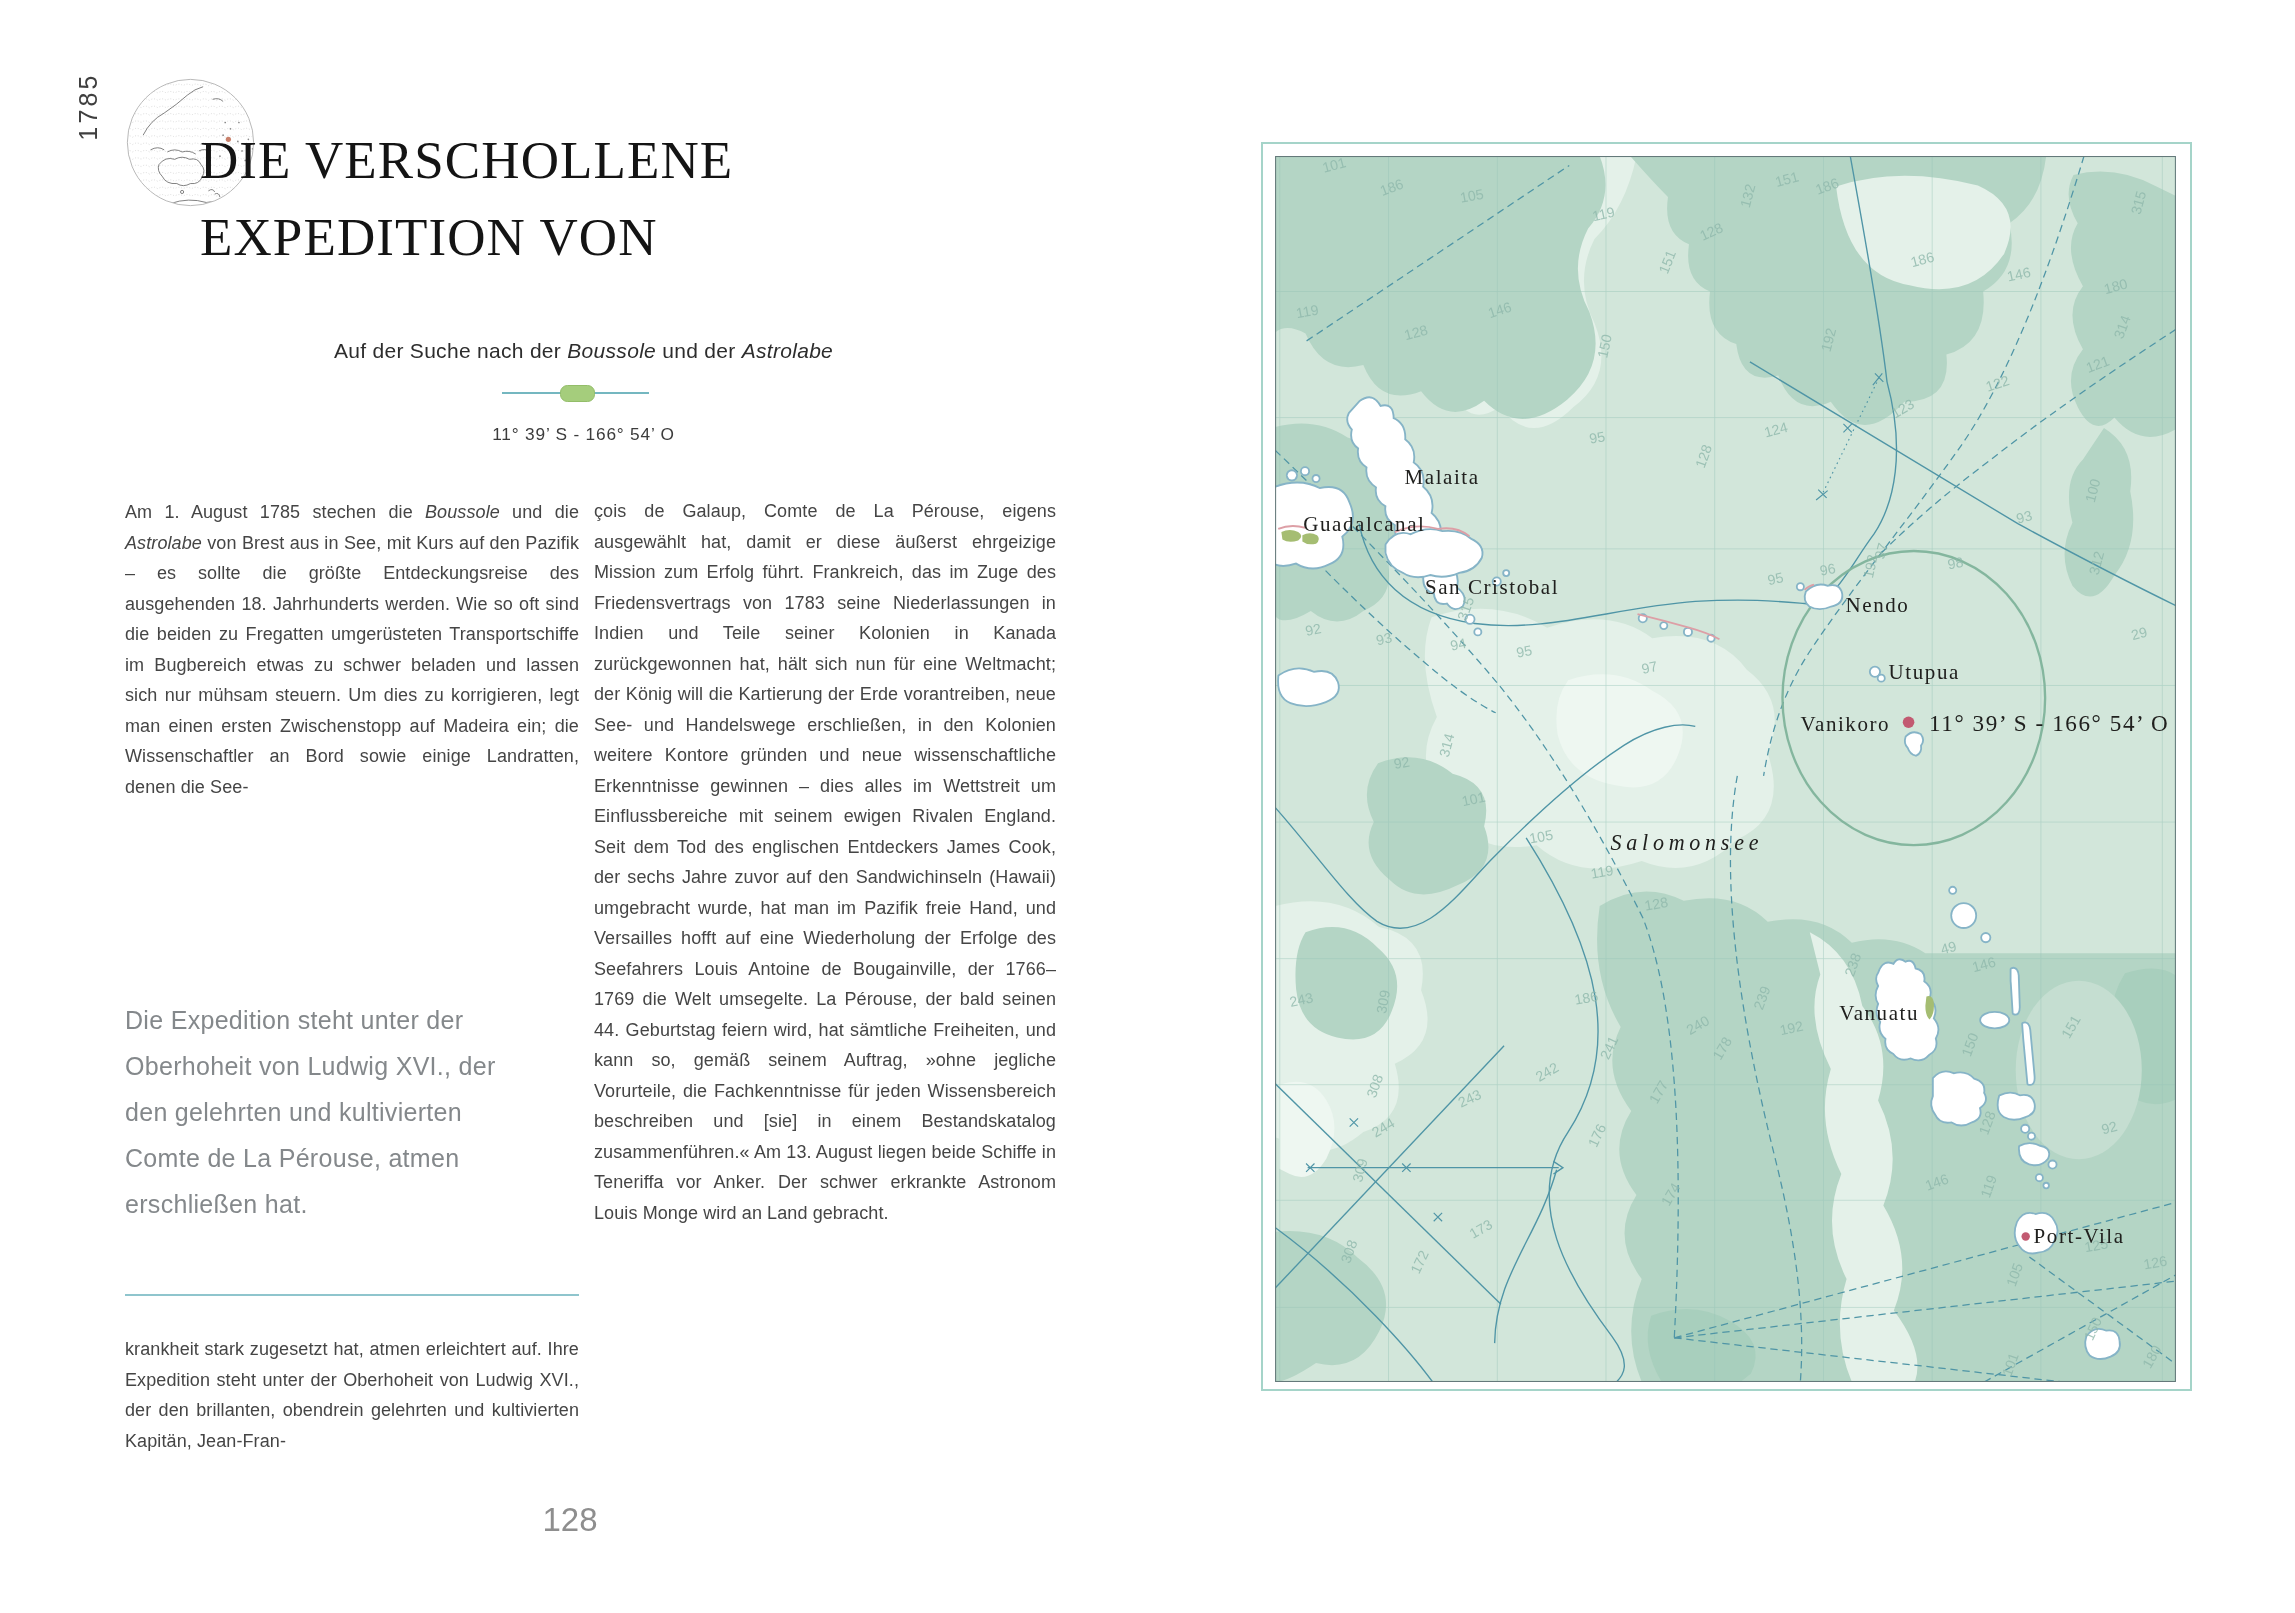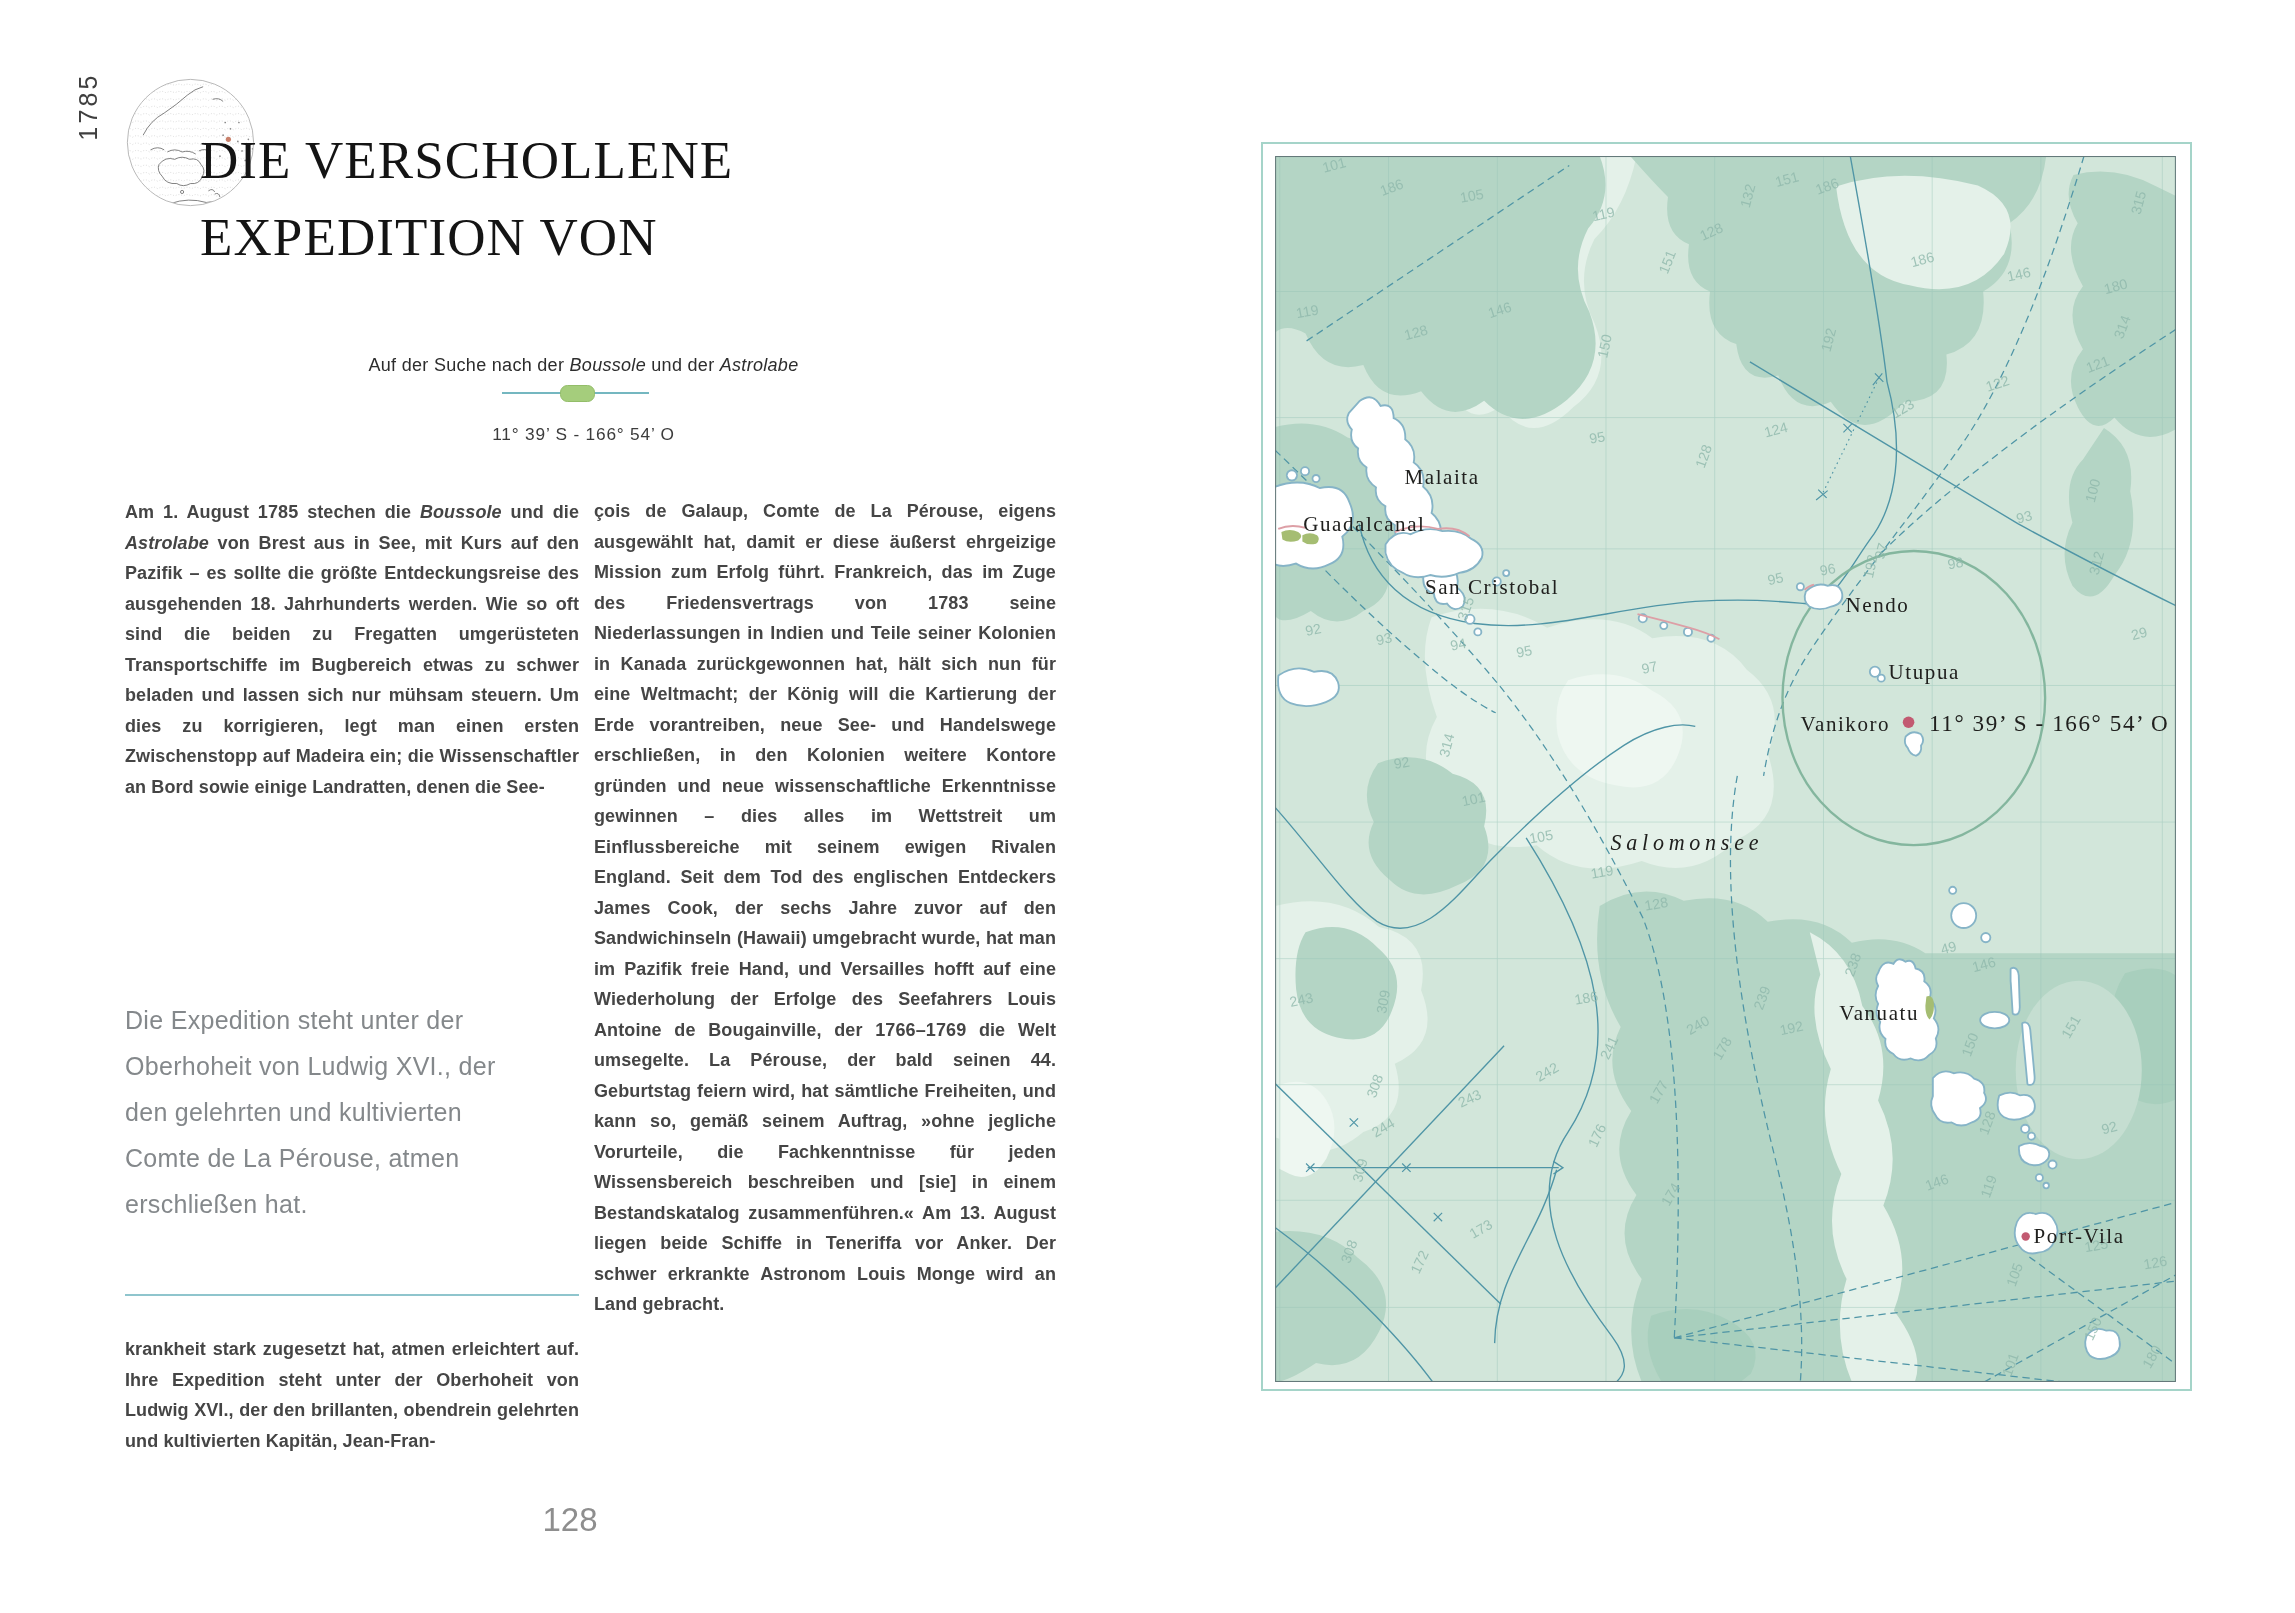--- a/index.html
+++ b/index.html
@@ -8,30 +8,30 @@
 
   
   #year{position:absolute;left:46px;top:75px;width:84px;height:63px;
         display:flex;align-items:center;justify-content:center;
         transform:rotate(-90deg);font-size:25px;letter-spacing:3.2px;color:#3f3f3f;font-weight:300;}
   #globe{position:absolute;left:120px;top:72px;}
   #title{position:absolute;left:200px;top:122px;width:767px;
          font-family:"Liberation Serif",serif;font-size:53px;line-height:77px;
          color:#141414;letter-spacing:1.1px;font-weight:400;}
   #subtitle{position:absolute;left:200px;top:339px;width:767px;text-align:center;
-            font-size:18px;color:#2d2d2d;font-weight:300;letter-spacing:0.3px;margin-top:16px;}
+            font-size:21px;color:#2d2d2d;font-weight:300;letter-spacing:0.3px;}
   #subtitle em{font-style:italic;}
   #divider{position:absolute;left:502px;top:390px;width:147px;height:5.3px;}
   #divider .line{position:absolute;left:0;top:2.1px;width:100%;height:1.6px;background:#74b7c0;}
   #divider .pill{position:absolute;left:58px;top:-4.7px;width:33px;height:14.7px;border-radius:7.4px;
                  background:#a5cd7c;border:1.1px solid #93bd69;}
   #coords-hdr{position:absolute;left:200px;top:424px;width:767px;text-align:center;
               font-size:17.3px;color:#3c3c3c;font-weight:300;letter-spacing:0.8px;}
 
-  .bodycol{position:absolute;font-size:18px;line-height:30.5px;color:#454545;font-weight:700;
+  .bodycol{position:absolute;font-size:18px;line-height:30.5px;color:#454545;font-weight:400;
            text-align:justify;text-align-last:left;letter-spacing:0.1px;}
   #col-left{left:125px;top:497px;width:454px;}
   #col-right{left:594px;top:496px;width:462px;}
   .bodycol em{font-style:italic;}
   #pullquote{position:absolute;left:125px;top:997px;width:462px;
              font-family:Liberation Sans, sans-serif;font-size:25px;line-height:46px;
              color:#84888b;letter-spacing:0.3px;}
   #quote-rule{position:absolute;left:125px;top:1294px;width:454px;height:1.6px;background:#8fc5cd;}
   #col-left2{left:125px;top:1334px;width:454px;}
   #pagenum{position:absolute;left:515px;top:1501px;width:110px;text-align:center;

